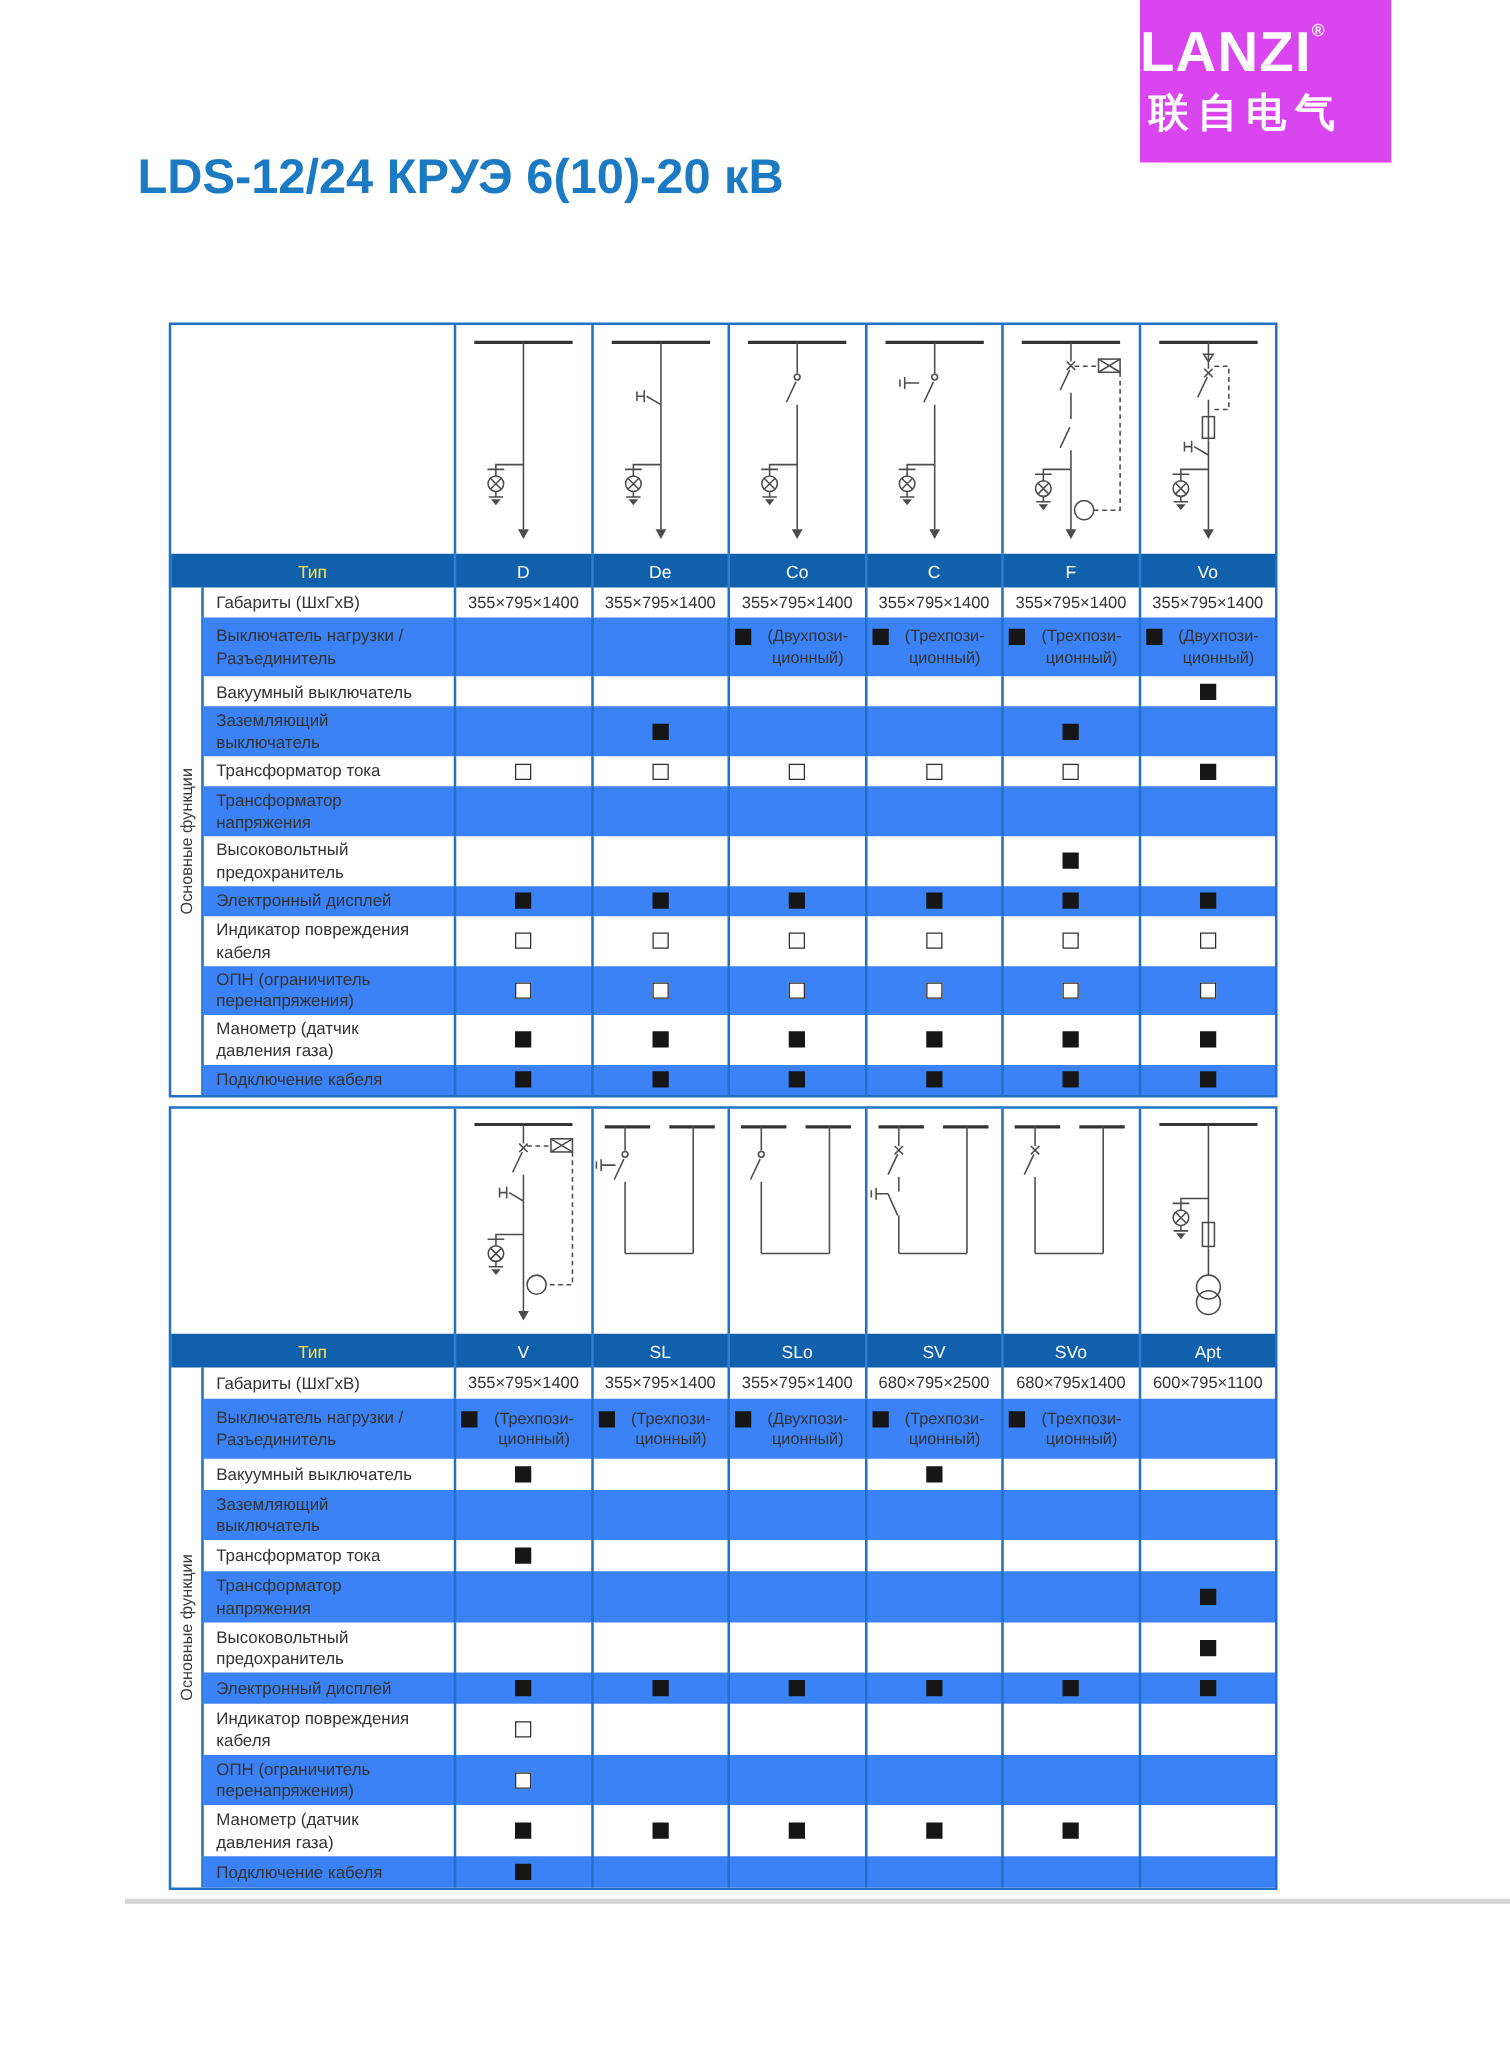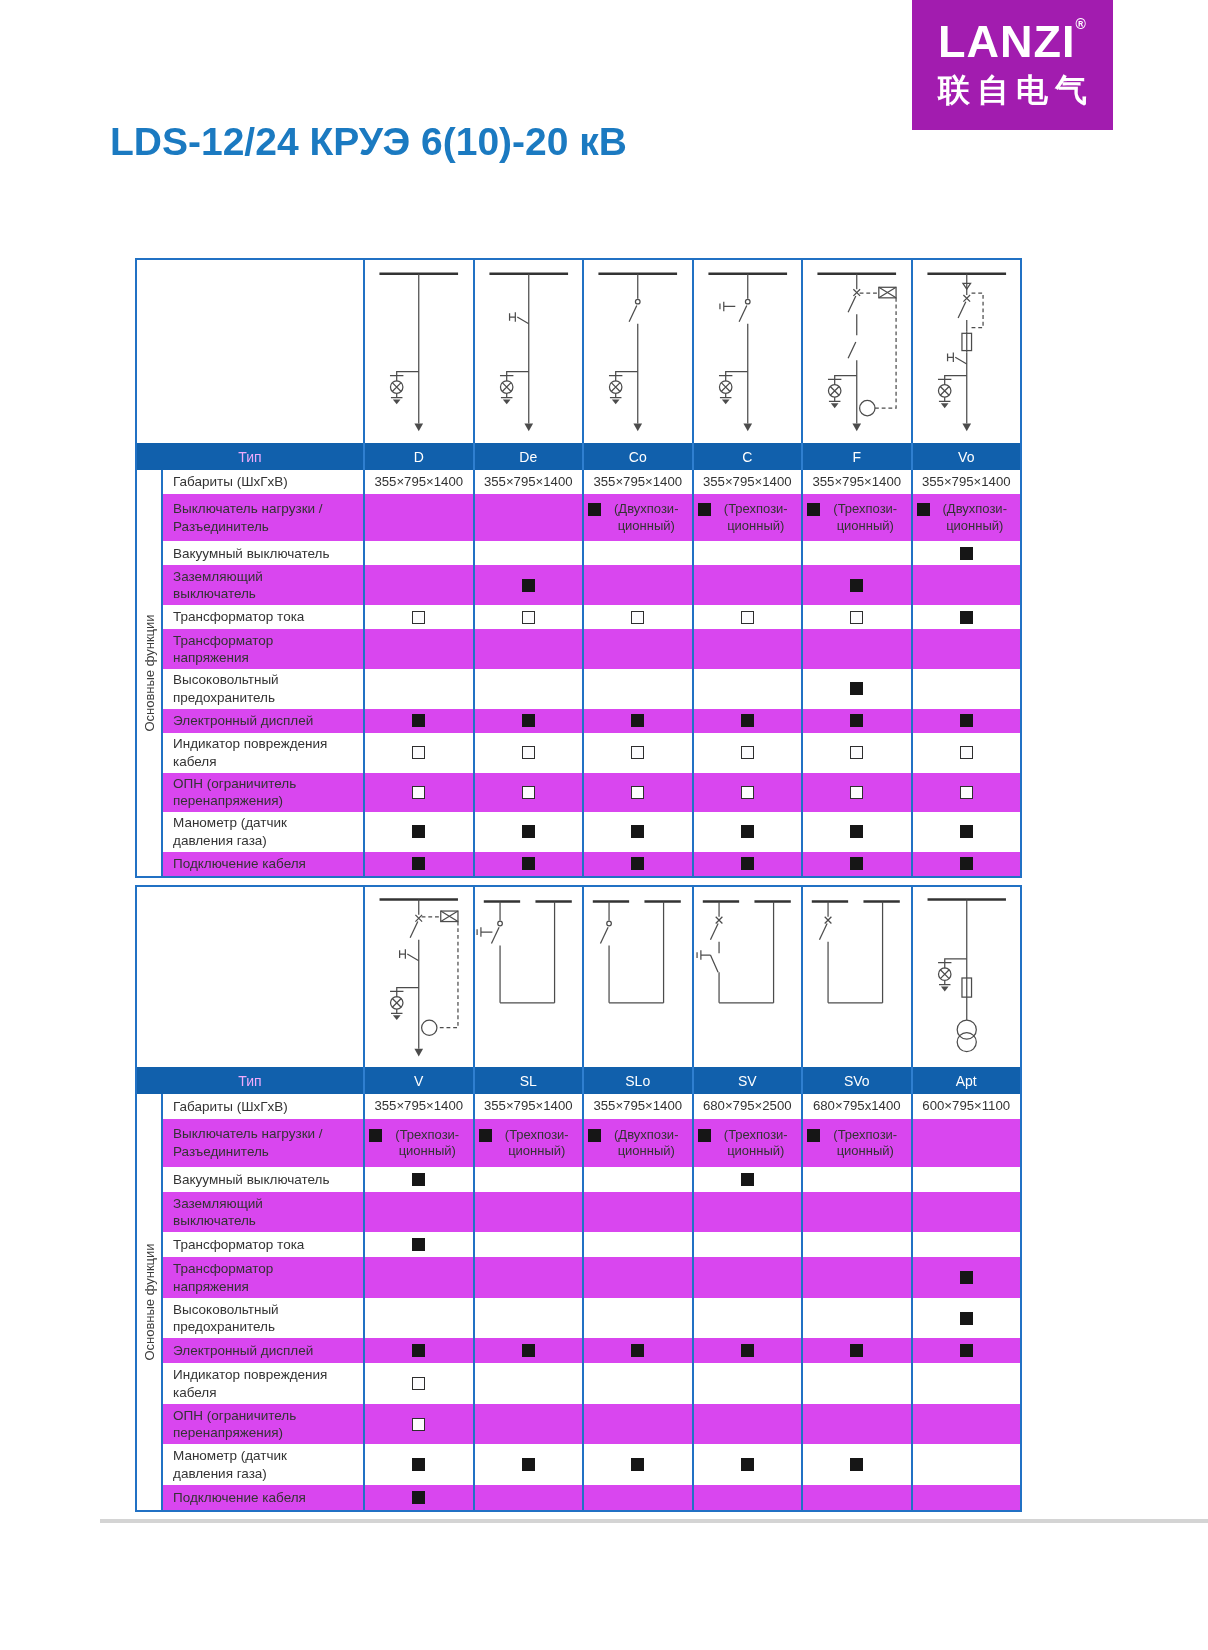--- a/index.html
+++ b/index.html
@@ -1,21 +1,21 @@
 <!DOCTYPE html>
 <html><head>
 <meta charset="utf-8">
 <style>
   html,body{margin:0;padding:0}
   body{width:1208px;height:1650px;position:relative;background:#fff;
        font-family:"Liberation Sans",sans-serif;color:#333;overflow:hidden}
 
   
-  .logo{position:absolute;left:912px;top:0;width:201px;height:130px;background:#a21caf;
-        color:#fff;display:flex;flex-direction:column;align-items:center;justify-content:center}
+  .logo{position:absolute;left:912px;top:0;width:201px;height:130px;background:#d946ef;
+        color:#fff;display:flex;flex-direction:column;justify-content:center}
   .brandline{font-size:45px;font-weight:bold;letter-spacing:1px;line-height:1;white-space:nowrap}
   .brandline sup{font-size:14px;vertical-align:28px}
   .logo-sub{font-size:32px;font-weight:bold;letter-spacing:7px;margin-top:5px;padding-left:7px;white-space:nowrap}
 
   
   .title{position:absolute;left:110px;top:120px;margin:0;font-size:39px;font-weight:bold;color:#1b7ac1;white-space:nowrap}
 
   
   .tbl{position:absolute;left:135px;width:887px;border:2px solid #2171c4;box-sizing:border-box;
        background:#fff;display:flex;flex-direction:column}
@@ -27,31 +27,31 @@
   #table2 .drow{height:180px}
   .dspacer{width:226px;flex:0 0 auto}
   .dcell{flex:1 1 0;border-left:2px solid #2171c4;box-sizing:border-box;padding:3px 1px 1px 1px}
   .dcell svg{width:100%;height:100%;display:block}
   .dcell path,.dcell circle,.dcell rect{stroke:#4c4c4c;stroke-width:1.3;fill:none}
   .dcell .bb{stroke:#333;stroke-width:2.6}
   .dcell .fl{fill:#4c4c4c;stroke:none}
   .dcell .dsh{stroke-dasharray:4 3}
 
   .hrow{display:flex;flex:0 0 auto;height:27px;background:#1160ac}
-  .hlabel{width:226px;flex:0 0 auto;color:#f0abfc;display:flex;align-items:center;justify-content:center;font-size:14px}
+  .hlabel{width:226px;flex:0 0 auto;color:#fde047;display:flex;align-items:center;justify-content:center;font-size:14px}
   .hcell{flex:1 1 0;border-left:2px solid #2f7fd0;box-sizing:border-box;color:#fff;
          display:flex;align-items:center;justify-content:center;font-size:14px}
 
   .tbody{display:flex;flex:1 1 auto;min-height:0}
   .strip{width:26px;flex:0 0 auto;border-right:2px solid #2171c4;box-sizing:border-box;position:relative}
   .striplbl{position:absolute;left:50%;top:50%;transform:translate(-50%,-50%) rotate(-90deg);
             white-space:nowrap;font-size:13px;color:#3c3c3c}
   .rows{flex:1 1 auto;display:flex;flex-direction:column;min-height:0}
   .row{display:flex;min-height:0}
-  .row.alt{background:#d946ef}
+  .row.alt{background:#3b82f6}
   .rlabel{width:200px;flex:0 0 auto;box-sizing:border-box;padding:4px 26px 4px 10px;
           font-size:13.5px;line-height:1.3;display:flex;align-items:center;color:#333}
   .cell{flex:1 1 0;border-left:2px solid #2171c4;box-sizing:border-box;display:flex;
         align-items:center;justify-content:center;padding:3px 4px;font-size:13px;line-height:1.25}
   .sqf{width:13px;height:13px;background:#161616;display:inline-block;flex:0 0 auto}
   .sqh{width:11px;height:11px;border:1.5px solid #2e2e2e;background:#fcfcfd;display:inline-block;flex:0 0 auto}
   .ftwrap{display:flex;align-items:flex-start;gap:4px;max-width:102px;text-align:center}
   .ftwrap .sqf{margin-top:2px}
   .dimtxt{white-space:nowrap;font-size:13.2px}
 

